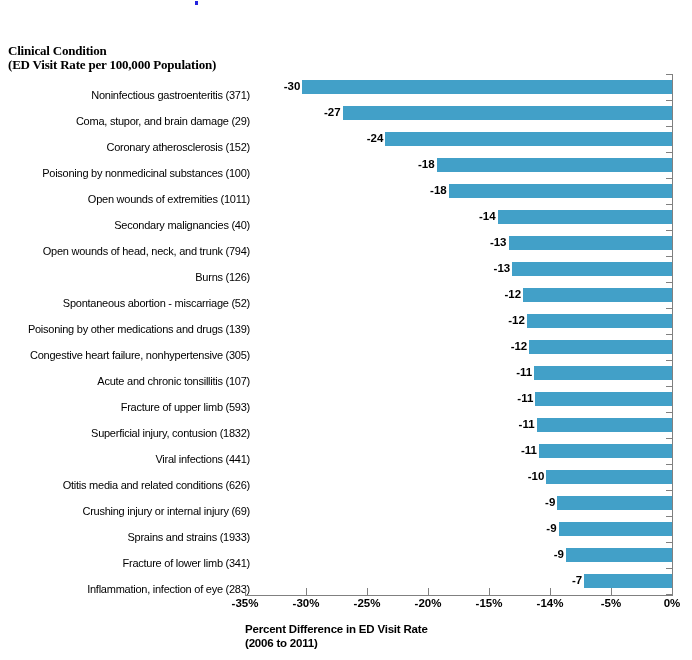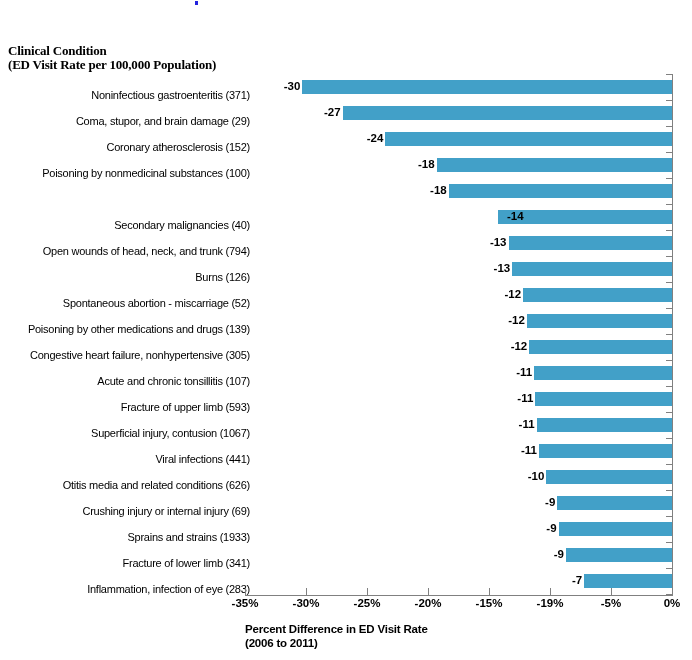--- a/index.html
+++ b/index.html
@@ -185,30 +185,31 @@
         </div>
       </div>
       <div class="row">
         <div class="row-label">Poisoning by nonmedicinal substances (100)</div>
         <div class="bar-track">
           <div class="bar" style="background: rgb(66, 160, 200); right: 0px; width: 235.46px;"></div>
           <div class="bar-value" style="left: 191.54px;">-18</div>
         </div>
       </div>
       <div class="row">
+        <div class="row-label">Open wounds of extremities (1011)</div>
         <div class="bar-track">
           <div class="bar" style="background: rgb(66, 160, 200); right: 0px; width: 223.26px;"></div>
           <div class="bar-value" style="left: 203.74px;">-18</div>
         </div>
       </div>
       <div class="row">
         <div class="row-label">Secondary malignancies (40)</div>
         <div class="bar-track">
           <div class="bar" style="background: rgb(66, 160, 200); right: 0px; width: 174.46px;"></div>
-          <div class="bar-value" style="left: 252.54px; margin-left: 28px;">-14</div>
+          <div class="bar-value" style="left: 252.54px;">-14</div>
         </div>
       </div>
       <div class="row">
         <div class="row-label">Open wounds of head, neck, and trunk (794)</div>
         <div class="bar-track">
           <div class="bar" style="background: rgb(66, 160, 200); right: 0px; width: 163.48px;"></div>
           <div class="bar-value" style="left: 263.52px;">-13</div>
         </div>
       </div>
       <div class="row">
@@ -247,21 +248,21 @@
         </div>
       </div>
       <div class="row">
         <div class="row-label">Fracture of upper limb (593)</div>
         <div class="bar-track">
           <div class="bar" style="background: rgb(66, 160, 200); right: 0px; width: 136.64px;"></div>
           <div class="bar-value" style="left: 290.36px;">-11</div>
         </div>
       </div>
       <div class="row">
-        <div class="row-label">Superficial injury, contusion (1067)</div>
+        <div class="row-label">Superficial injury, contusion (1832)</div>
         <div class="bar-track">
           <div class="bar" style="background: rgb(66, 160, 200); right: 0px; width: 135.42px;"></div>
           <div class="bar-value" style="left: 291.58px;">-11</div>
         </div>
       </div>
       <div class="row">
         <div class="row-label">Viral infections (441)</div>
         <div class="bar-track">
           <div class="bar" style="background: rgb(66, 160, 200); right: 0px; width: 132.98px;"></div>
           <div class="bar-value" style="left: 294.02px;">-11</div>
@@ -335,21 +336,21 @@
       <div class="tick-label" style="left: 245px;">-35%</div>
       <div class="tick-bottom" style="left: 306px;"></div>
       <div class="tick-label" style="left: 306px;">-30%</div>
       <div class="tick-bottom" style="left: 367px;"></div>
       <div class="tick-label" style="left: 367px;">-25%</div>
       <div class="tick-bottom" style="left: 428px;"></div>
       <div class="tick-label" style="left: 428px;">-20%</div>
       <div class="tick-bottom" style="left: 489px;"></div>
       <div class="tick-label" style="left: 489px;">-15%</div>
       <div class="tick-bottom" style="left: 550px;"></div>
-      <div class="tick-label" style="left: 550px;">-19%</div>
+      <div class="tick-label" style="left: 550px;">-14%</div>
       <div class="tick-bottom" style="left: 611px;"></div>
       <div class="tick-label" style="left: 611px;">-5%</div>
       <div class="tick-bottom" style="left: 672px;"></div>
       <div class="tick-label" style="left: 672px;">0%</div>
     </div>
 
   <div class="x-axis-title">
     <div>Percent Difference in ED Visit Rate</div>
     <div>(2006 to 2011)</div>
   </div>

